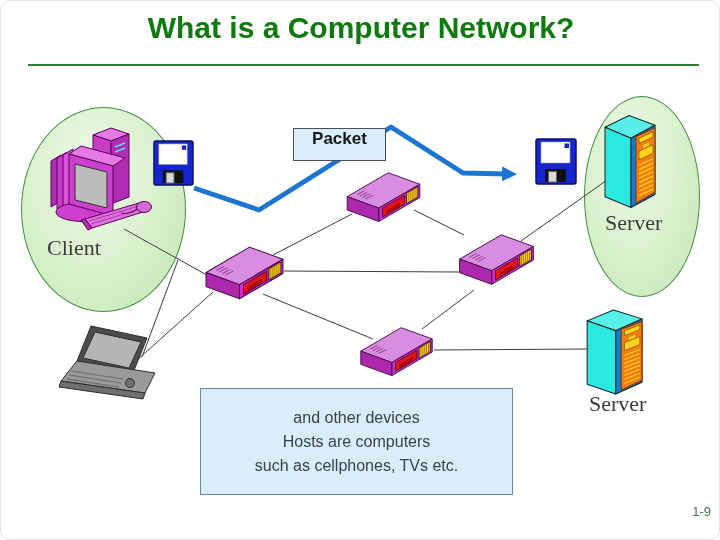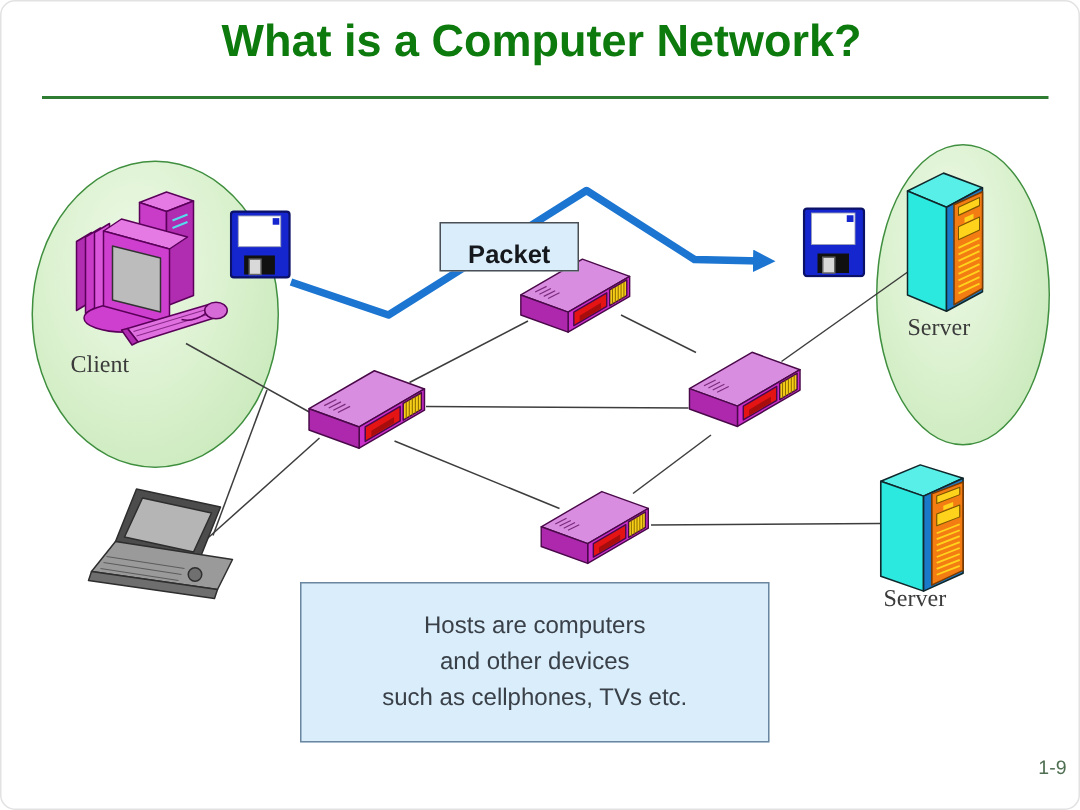--- a/index.html
+++ b/index.html
@@ -8,23 +8,23 @@
   .title{position:absolute;top:10px;left:0;width:720px;text-align:center;
          font-size:30px;font-weight:bold;color:var(--title_green);letter-spacing:0px;}
   .rule{position:absolute;top:63px;left:27px;width:671px;height:2px;background:var(--rule_green);}
   .ellipse{position:absolute;border:1.6px solid var(--ellipse_border);border-radius:50%;
            background:radial-gradient(ellipse at 42% 32%, #eef9e7 0%, #daf1ce 48%, #c2e6b3 100%);}
   .ellipse.left{left:20px;top:106px;width:163px;height:203px;}
   .ellipse.right{left:583px;top:95px;width:114px;height:199px;}
   .lines{position:absolute;left:0;top:0;z-index:2;pointer-events:none;}
   .dev{position:absolute;z-index:3;}
   .nodelabel{position:absolute;z-index:4;font-family:"Liberation Serif","DejaVu Serif",serif;
-             font-size:16px;color:var(--label_gray);white-space:nowrap;}
-  .packetbox{position:absolute;left:292px;top:147px;width:91px;height:31px;z-index:4;
-             background:var(--box_blue_fill);border:1px solid #4a4f55;display:flex;align-items:flex-end;justify-content:center;
+             font-size:22px;color:var(--label_gray);white-space:nowrap;}
+  .packetbox{position:absolute;left:292px;top:127px;width:91px;height:31px;z-index:4;
+             background:var(--box_blue_fill);border:1px solid #4a4f55;display:flex;align-items:flex-start;justify-content:center;
              font-size:17px;font-weight:bold;color:#15181c;}
   .infobox{position:absolute;left:199px;top:387px;width:313px;height:107px;z-index:4;box-sizing:border-box;
            background:var(--box_blue_fill);border:1.5px solid var(--info_border);
            display:flex;flex-direction:column;align-items:center;justify-content:center;
            font-size:16px;color:#3a4048;line-height:1.5;text-align:center;}
   .footer-logo{position:absolute;left:16px;top:494px;z-index:4;display:flex;align-items:center;gap:4px;}
   .logo-text{font-size:25px;font-weight:bold;color:var(--logo_green);letter-spacing:1.5px;}
   .pagenum{position:absolute;left:650px;top:503px;width:60px;z-index:4;text-align:right;
            font-size:13px;color:var(--page_green);}
 </style>
@@ -210,20 +210,20 @@
 
   <div class="nodelabel" style="left:46px;top:234px">Client</div>
   <div class="nodelabel" style="left:604px;top:209px">Server</div>
   <div class="nodelabel" style="left:588px;top:390px">Server</div>
 
   <div class="packetbox">
     <span>Packet</span>
   </div>
 
   <div class="infobox">
+    <div>and other devices</div>
     <div>Hosts are computers</div>
-    <div>and other devices</div>
     <div>such as cellphones, TVs etc.</div>
   </div>
 
   <div class="pagenum">1-9</div>
 
 </div>
 
 </body></html>

